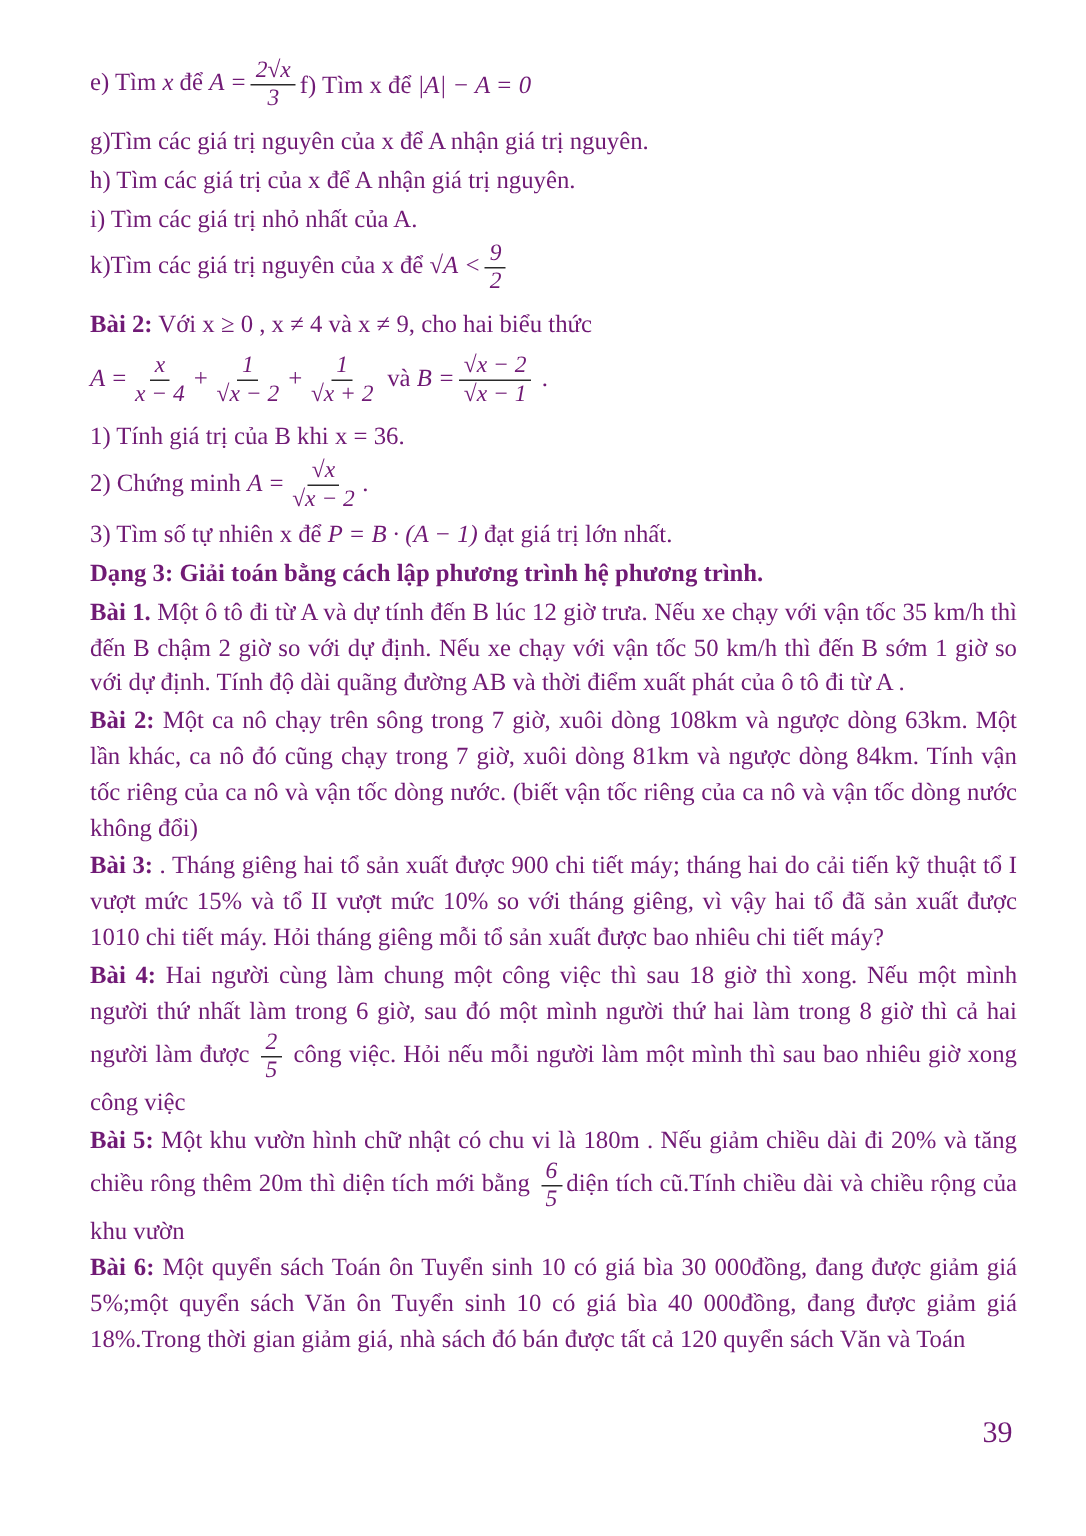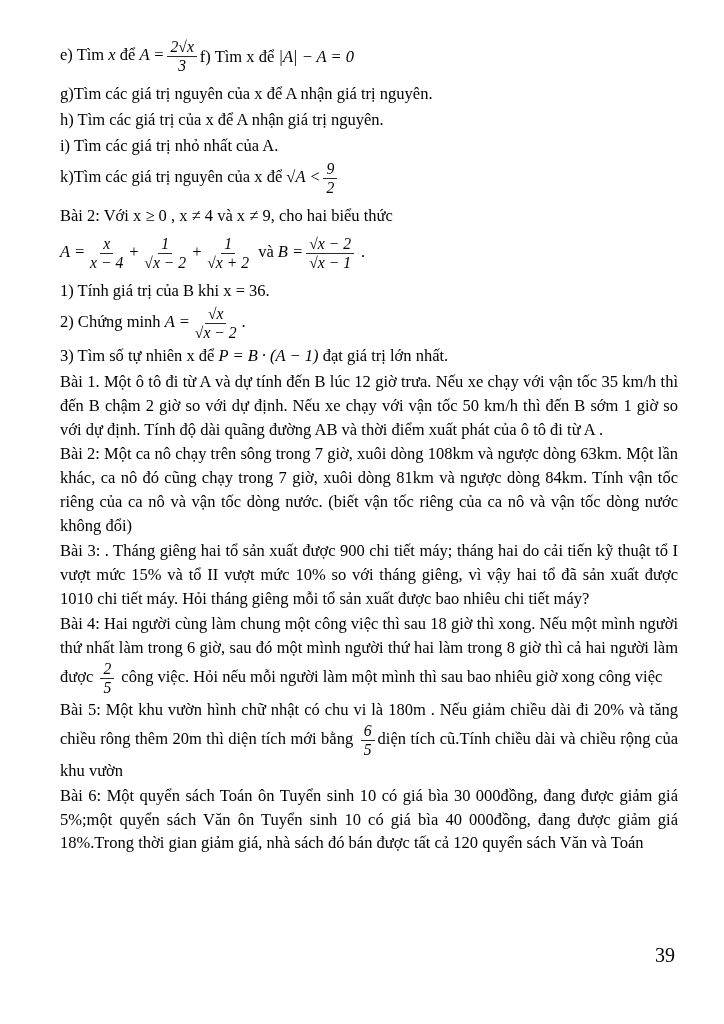--- a/index.html
+++ b/index.html
@@ -3,32 +3,32 @@
 <meta charset="utf-8">
 <style>
   * { margin: 0; padding: 0; box-sizing: border-box; }
   html, body { background: #ffffff; }
   .page {
     width: 724px; height: 1024px;
     background: #ffffff;
     position: relative;
     overflow: hidden;
     font-family: "Liberation Serif", serif;
-    color: #000000;
+    color: #701a75;
     font-size: 16.5px;
     line-height: 1.45;
   }
   .content {
     position: absolute;
     left: 60px; top: 38px;
     width: 618px;
   }
   .para { text-align: justify; margin: 1px 0; }
   .line { margin: 2px 0; }
-  .lbl { font-weight: normal; }
+  .lbl { font-weight: bold; }
   .bold-line { font-weight: bold; }
   .m { font-style: italic; }
   .row-ef { display: flex; align-items: center; margin-bottom: 7px; }
   .col-f { }
   .frac {
     display: inline-flex;
     flex-direction: column;
     align-items: center;
     vertical-align: middle;
     line-height: 1.15;
@@ -101,20 +101,21 @@
       <span>2) Chứng minh </span><span class="m">A =</span><span class="frac">
           <span class="num">√x</span>
           <span class="den">√x − 2</span>
         </span><span>.</span>
     </div>
 
     <div class="line">
       <span>3) Tìm số tự nhiên x để </span><span class="m">P = B · (A − 1)</span><span> đạt giá trị lớn nhất.</span>
     </div>
 
+    <div class="line bold-line">Dạng 3: Giải toán bằng cách lập phương trình hệ phương trình.</div>
 
     <p class="para"><span class="lbl">Bài 1.</span><span> Một ô tô đi từ A và dự tính đến B lúc 12 giờ trưa. Nếu xe chạy với vận tốc 35 km/h thì đến B chậm 2 giờ so với dự định. Nếu xe chạy với vận tốc 50 km/h thì đến B sớm 1 giờ so với dự định. Tính độ dài quãng đường AB và thời điểm xuất phát của ô tô đi từ A .</span></p>
 
     <p class="para"><span class="lbl">Bài 2:</span><span> Một ca nô chạy trên sông trong 7 giờ, xuôi dòng 108km và ngược dòng 63km. Một lần khác, ca nô đó cũng chạy trong 7 giờ, xuôi dòng 81km và ngược dòng 84km. Tính vận tốc riêng của ca nô và vận tốc dòng nước. (biết vận tốc riêng của ca nô và vận tốc dòng nước không đổi)</span></p>
 
     <p class="para"><span class="lbl">Bài 3:</span><span> . Tháng giêng hai tổ sản xuất được 900 chi tiết máy; tháng hai do cải tiến kỹ thuật tổ I vượt mức 15% và tổ II vượt mức 10% so với tháng giêng, vì vậy hai tổ đã sản xuất được 1010 chi tiết máy. Hỏi tháng giêng mỗi tổ sản xuất được bao nhiêu chi tiết máy?</span></p>
 
     <p class="para"><span class="lbl">Bài 4:</span><span> Hai người cùng làm chung một công việc thì sau 18 giờ thì xong. Nếu một mình người thứ nhất làm trong 6 giờ, sau đó một mình người thứ hai làm trong 8 giờ thì cả hai người làm được </span><span class="frac">
           <span class="num">2</span>
           <span class="den">5</span>

